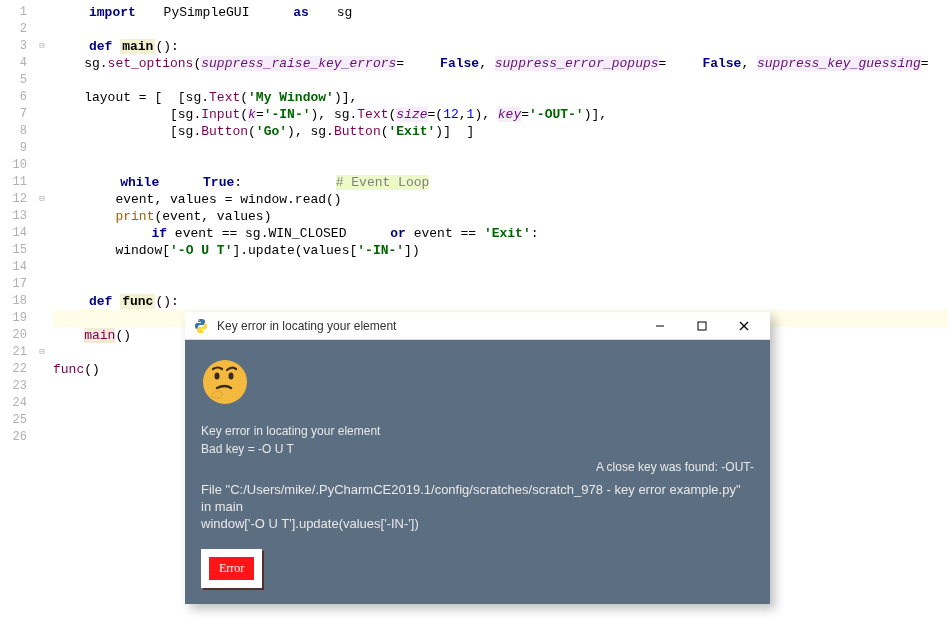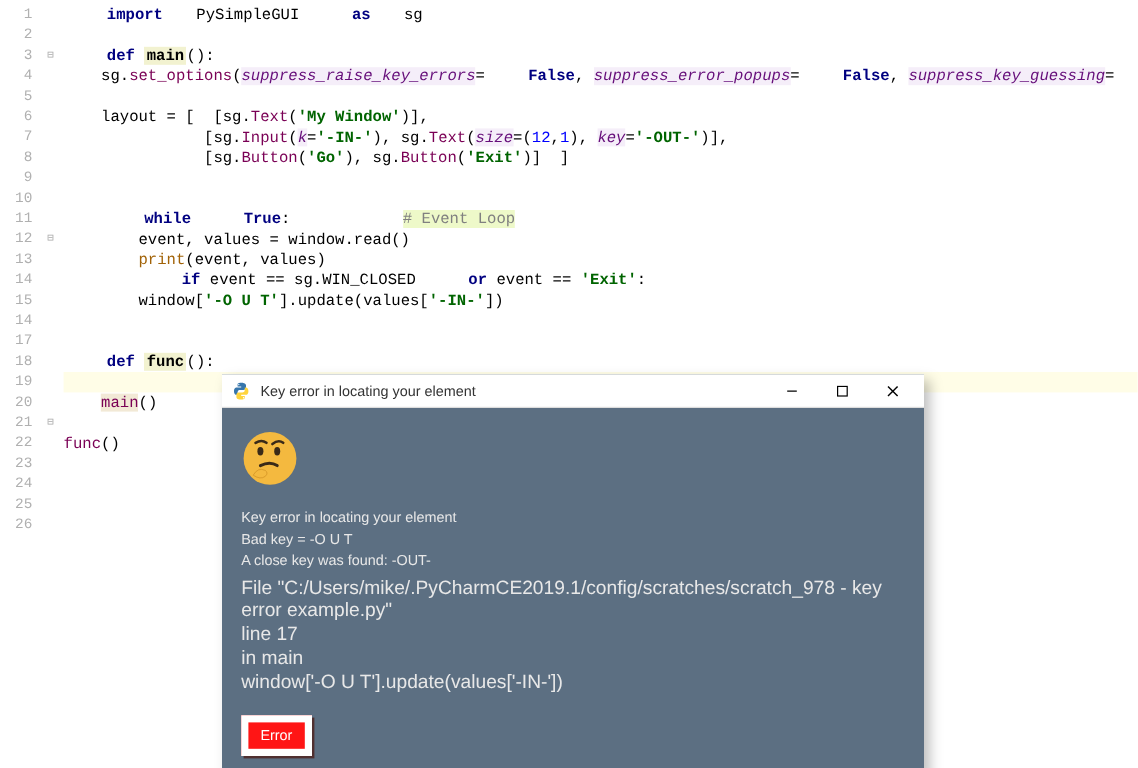--- a/index.html
+++ b/index.html
@@ -103,33 +103,33 @@
   .popup-body {
     padding: 12px 16px 16px 16px;
     color: #e8e8e8;
   }
   .emoji-icon {
     width: 48px;
     height: 48px;
     margin: 6px 0 18px 0;
   }
   .msg { margin-bottom: 4px; color: #e8e8e8; font-size: 12px; }
-  .msg.sp { margin-top: 0; }
-  .traceback { margin-top: 8px; font-size: 16px; color: #e8e8e8; }
+  .msg.sp { margin-top: 0; text-align: right; }
+  .traceback { margin-top: 8px; font-size: 13px; color: #e8e8e8; }
   .traceback div { margin-bottom: 2px; }
   .error-btn {
     display: inline-block;
     margin-top: 16px;
     background: #ff1515;
     color: #fff;
     padding: 4px 10px;
-    border: 6px solid #ffffff;
+    border: 8px solid #ffffff;
     box-shadow: 2px 2px 0 #503030;
     font-size: 12px;
-    font-family: Liberation Sans, sans-serif;
+    font-family: Liberation Serif, serif;
   }
 </style>
 </head>
 <body>
 
 <div class="editor">
   <div class="gutter">
     <div class="ln">1</div>
     <div class="ln">2</div>
     <div class="ln">3</div>
@@ -254,19 +254,18 @@
         <path d="M26 12 q5 -4 9 -1" stroke="#3a2a18" stroke-width="2.2" fill="none" stroke-linecap="round"></path>
         <path d="M16 30 q8 -4 14 0" stroke="#3a2a18" stroke-width="2.5" fill="none" stroke-linecap="round"></path>
         <path d="M10 38 q4 -7 10 -4 q3 2 0 5 q-4 3 -10 -1z" fill="#f4b93f" stroke="#c98a20" stroke-width="0.5"></path>
       </svg>
     </div>
     <div class="msg">Key error in locating your element</div>
     <div class="msg">Bad key = -O U T</div>
     <div class="msg sp">A close key was found: -OUT-</div>
     <div class="traceback">
       <div>  File "C:/Users/mike/.PyCharmCE2019.1/config/scratches/scratch_978 - key error example.py"</div>
-      <div>line 17</div>
       <div>in main</div>
       <div>    window['-O U T'].update(values['-IN-'])</div>
     </div>
     <button class="error-btn">Error</button>
   </div>
 </div>
 
 </body></html>

